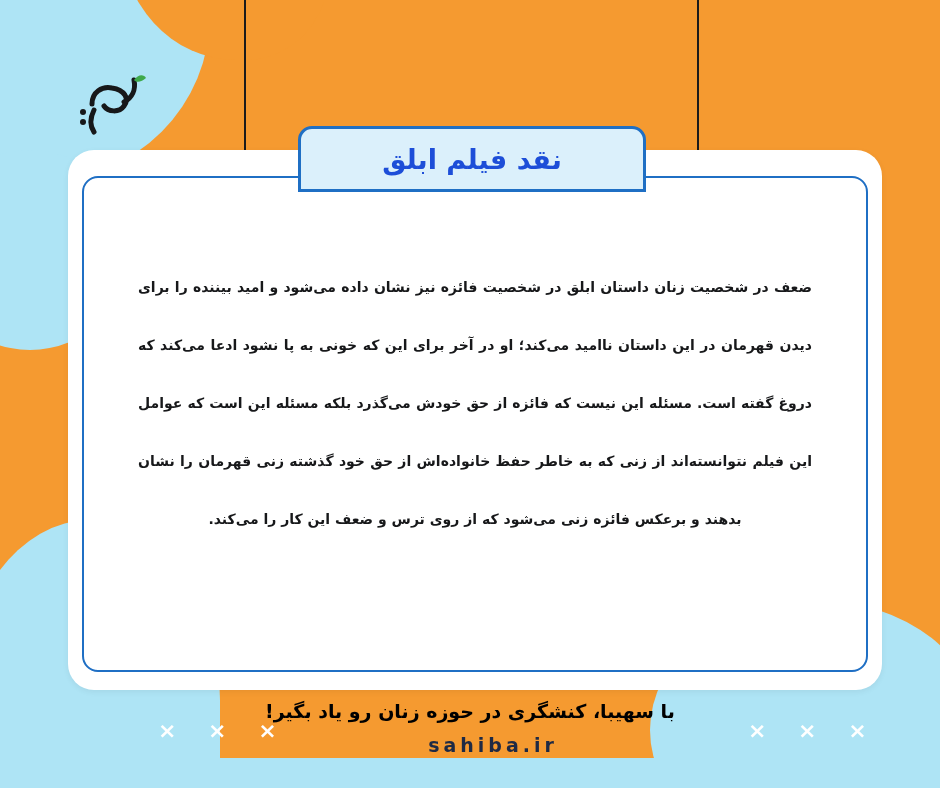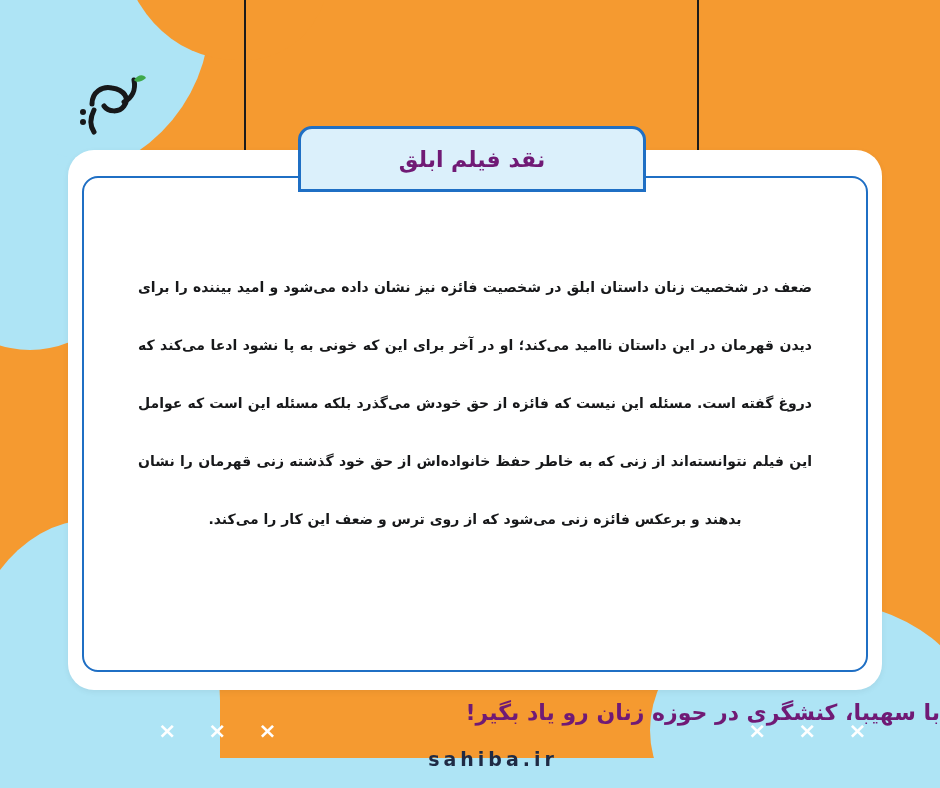--- a/index.html
+++ b/index.html
@@ -133,22 +133,22 @@
     width: 342px;
     height: 60px;
     background: #DBF0FB;
     border: 3px solid #1F6FC4;
     border-radius: 14px 14px 0 0;
     display: flex;
     align-items: center;
     justify-content: center;
   }
   .title-chip span {
-    color: #701a75;
-    font-size: 22px;
+    color: #1d4ed8;
+    font-size: 27px;
     font-weight: bold;
     letter-spacing: 0.5px;
   }
 
   
   .body-text {
     position: absolute;
     left: 54px;
     right: 54px;
     top: 80px;
@@ -163,28 +163,27 @@
 
   
   .footer {
     position: absolute;
     left: 0;
     right: 0;
     top: 700px;
     text-align: center;
   }
   .footer-line {
-    color: #701a75;
-    font-size: 22px;
+    color: #000000;
+    font-size: 19px;
     font-weight: bold;
     direction: rtl;
-    text-align: right;
   }
   .footer-site {
-    margin-top: 23px;
+    margin-top: 12px;
     color: #1F2A44;
     font-size: 19px;
     font-weight: bold;
     letter-spacing: 4px;
     padding-left: 46px;
   }
   .x-marks {
     position: absolute;
     top: 718px;
     color: #ffffff;

